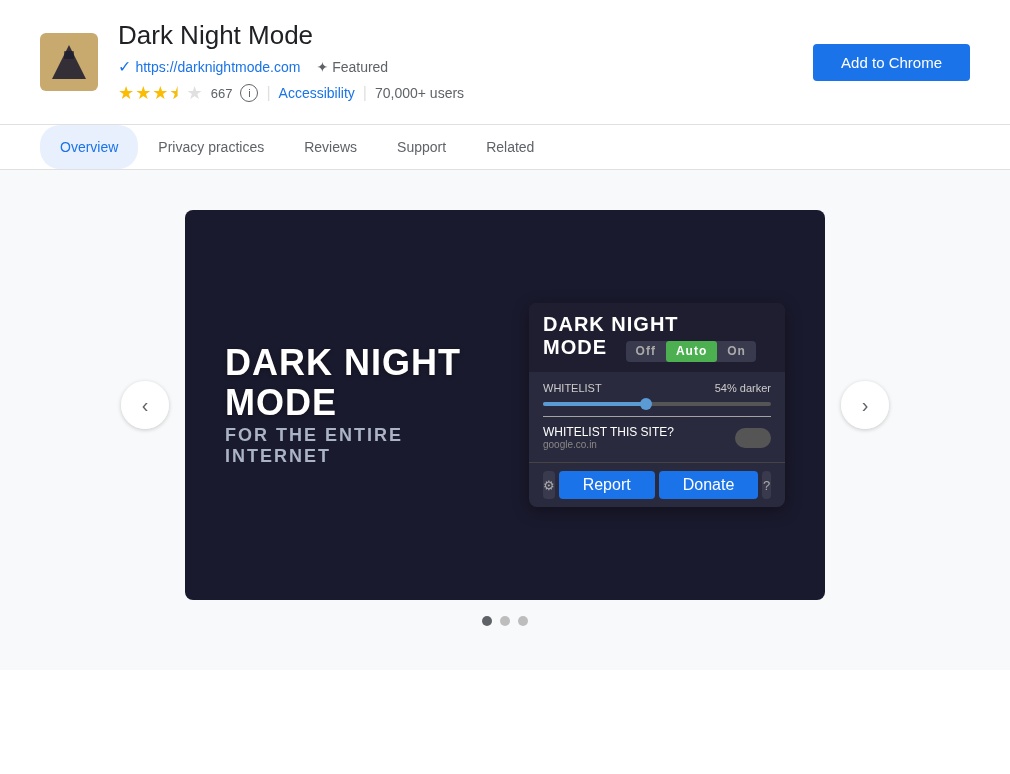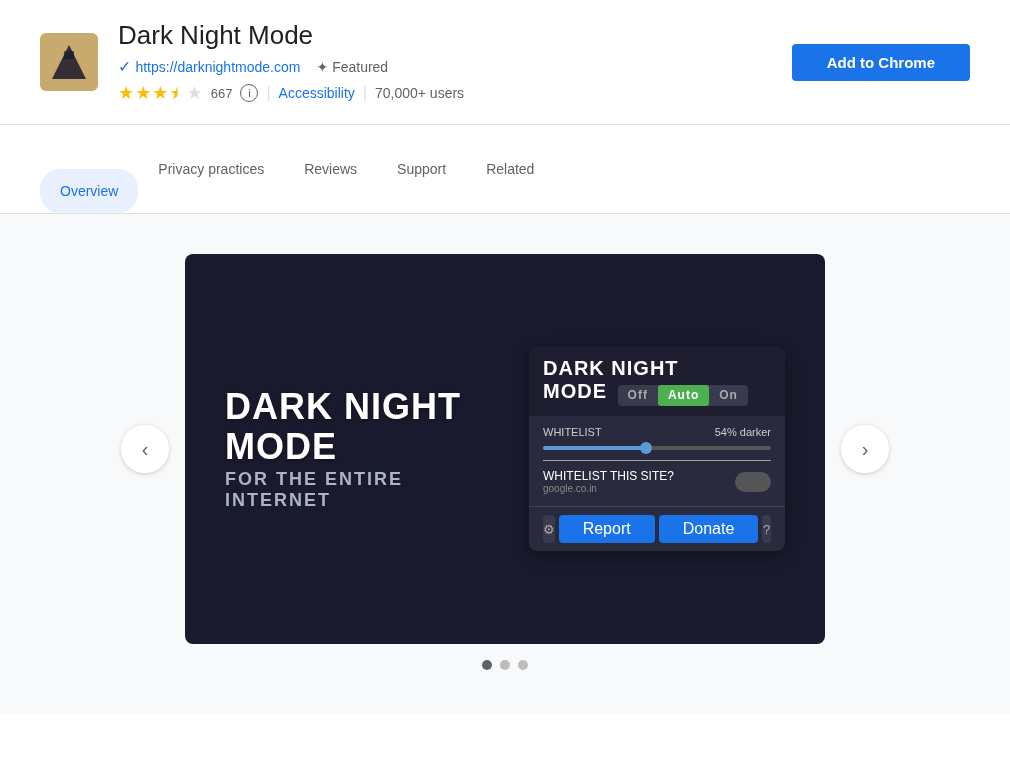--- a/index.html
+++ b/index.html
@@ -56,38 +56,38 @@
     .info-icon {
       display: inline-flex; align-items: center; justify-content: center;
       width: 18px; height: 18px; border-radius: 50%; border: 1.5px solid #5f6368;
       font-size: 11px; color: #5f6368; cursor: pointer;
     }
     .divider-v { color: #e0e0e0; font-size: 16px; }
     .accessibility-link { color: #1a73e8; text-decoration: none; font-size: 14px; }
     .users-count { font-size: 14px; color: #5f6368; }
     .add-btn {
       background: #1a73e8; color: #fff; border: none; border-radius: 4px;
-      padding: 10px 35px; font-size: 15px; font-weight: 700;
+      padding: 10px 28px; font-size: 15px; font-weight: 400;
       cursor: pointer; white-space: nowrap;
     }
 
     
     .nav-tabs {
       display: flex; align-items: center; gap: 0;
       padding: 0 40px; border-bottom: 1px solid #e0e0e0;
       background: #fff;
     }
     .nav-tab {
       padding: 14px 20px; font-size: 14px; color: #5f6368;
       cursor: pointer; border-radius: 20px; text-decoration: none;
       border: none; background: none; font-family: inherit;
       white-space: nowrap;
     }
     .nav-tab.active {
-      color: #1a73e8; background: #e8f0fe; font-weight: 500; margin-top: 44px;
+      color: #1a73e8; background: #e8f0fe; font-weight: 500;
     }
 
     
     .main-content {
       background: #f8f9fa;
       padding: 40px 0;
       min-height: 500px;
     }
 
     
@@ -270,21 +270,21 @@
           <div class="slide-title">DARK NIGHT MODE</div>
           <div class="slide-subtitle">FOR THE ENTIRE</div>
           <div class="slide-sub2">INTERNET</div>
         </div>
 
         <div class="popup-mockup">
           <div class="popup-header">
             <div class="popup-title">
               <span>DARK NIGHT</span><br>
               <span style="display:inline;">MODE</span>
-              <span style="margin-left:4px;">
+              <span style="margin-left:12px;">
                 <span class="toggle-group" style="display:inline-flex;vertical-align:middle;">
                   <span class="toggle-btn">Off</span>
                   <span class="toggle-btn active-auto">Auto</span>
                   <span class="toggle-btn">On</span>
                 </span>
               </span>
             </div>
           </div>
           <div class="popup-body">
             <div class="brightness-row">

